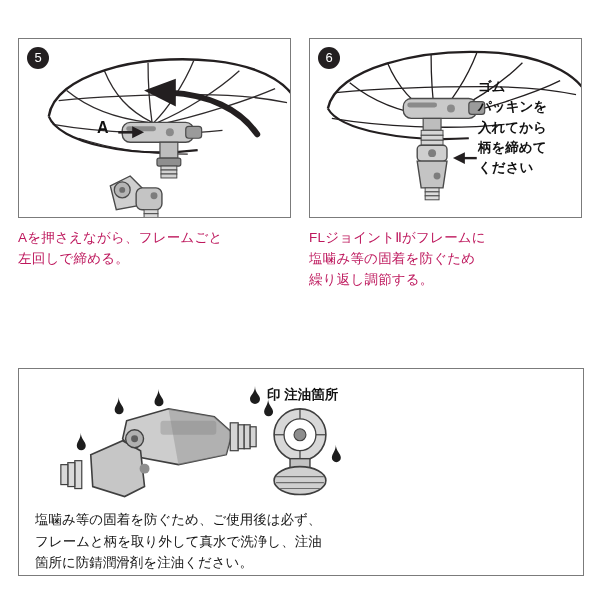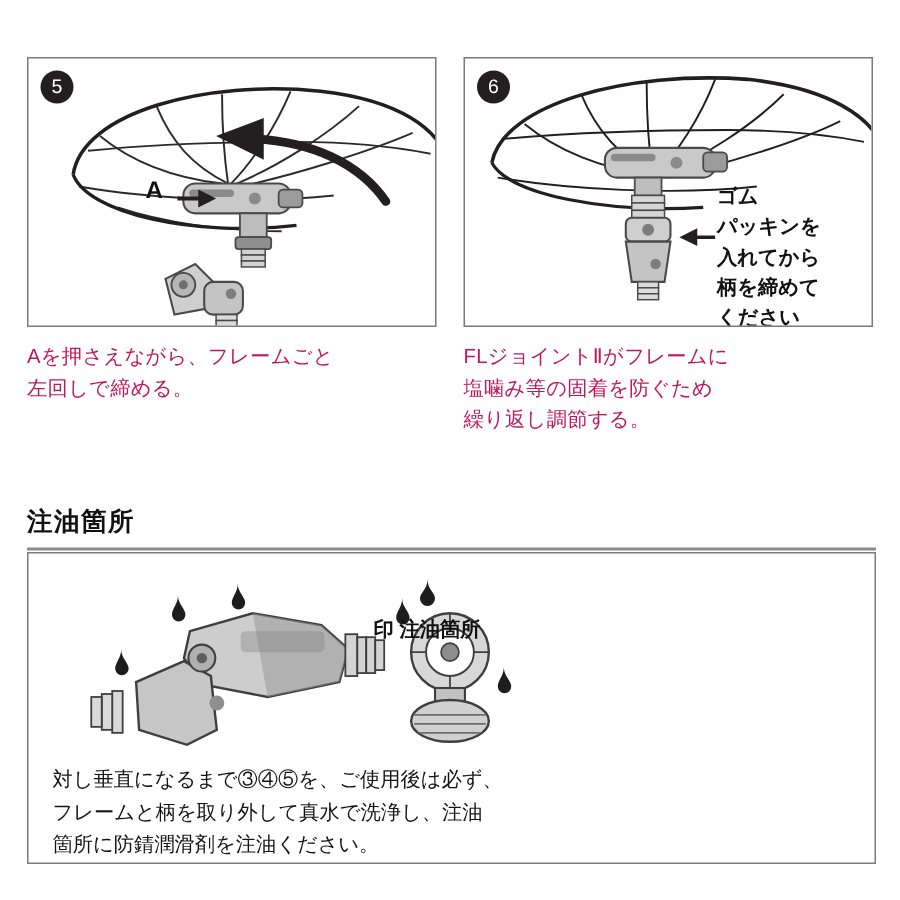--- a/index.html
+++ b/index.html
@@ -96,21 +96,20 @@
   .oil-legend {
     position: absolute;
     top: 16px;
     left: 230px;
     font-size: 13.5px;
     font-weight: bold;
     color: #111111;
     display: flex;
     align-items: center;
     gap: 6px;
-    flex-direction: column;
   }
   .bottom-caption {
     position: absolute;
     left: 16px;
     top: 140px;
     width: 534px;
     font-size: 13.5px;
     line-height: 1.6;
     color: #141414;
   }
@@ -258,36 +257,32 @@
             </g>
           </g>
 
           <g stroke="#231f20" stroke-width="2.4" fill="none">
             <line x1="168" y1="120" x2="150" y2="120"></line>
           </g>
           <polygon points="144,120 156,114 156,126" fill="#231f20"></polygon>
         </svg>
 
         <div class="step-badge">6</div>
-        <div class="note-right" style="white-space: pre-line; margin-top: 44px;">ゴム
+        <div class="note-right" style="white-space: pre-line;">ゴム
 パッキンを
 入れてから
 柄を締めて
 ください</div>
       </div>
       <div class="caption" style="white-space: pre-line;">FLジョイントⅡがフレームに
 塩噛み等の固着を防ぐため
 繰り返し調節する。</div>
     </div>
   </div>
 
-  <div class="section-head">
-    <div class="title">注油箇所</div>
-    <div class="rule"></div>
-  </div>
 
   <div class="bottom-box">
 
     <svg class="svg-layer" viewBox="0 0 566 208">
 
       <g>
         <path d="M 108 52 L 150 40 L 196 48 L 214 64 L 208 86 L 160 96 L 118 88 L 104 70 Z" fill="#cdcdcd" stroke="#3f3f3f" stroke-width="1.6"></path>
         <path d="M 150 40 L 196 48 L 214 64 L 208 86 L 160 96 Z" fill="#9a9a9a" opacity="0.55"></path>
 
         <g stroke="#3f3f3f" stroke-width="1.2" fill="#d4d4d4">
@@ -338,18 +333,18 @@
       </g>
     </svg>
 
     <div class="oil-legend">
       <svg width="12" height="20" viewBox="0 0 12 20">
         <path d="M 6 1 C 6 8 1 10 1 14 a 5 5 0 0 0 10 0 c 0 -4 -5 -6 -5 -13 z" fill="#1d1d1d"></path>
       </svg>
       <span>印 注油箇所</span>
     </div>
 
-    <div class="bottom-caption" style="white-space: pre-line;">対し垂直になるまで③④⑤を、ご使用後は必ず、
+    <div class="bottom-caption" style="white-space: pre-line;">塩噛み等の固着を防ぐため、ご使用後は必ず、
 フレームと柄を取り外して真水で洗浄し、注油
 箇所に防錆潤滑剤を注油ください。</div>
   </div>
 
 </div>
 
 </body></html>

